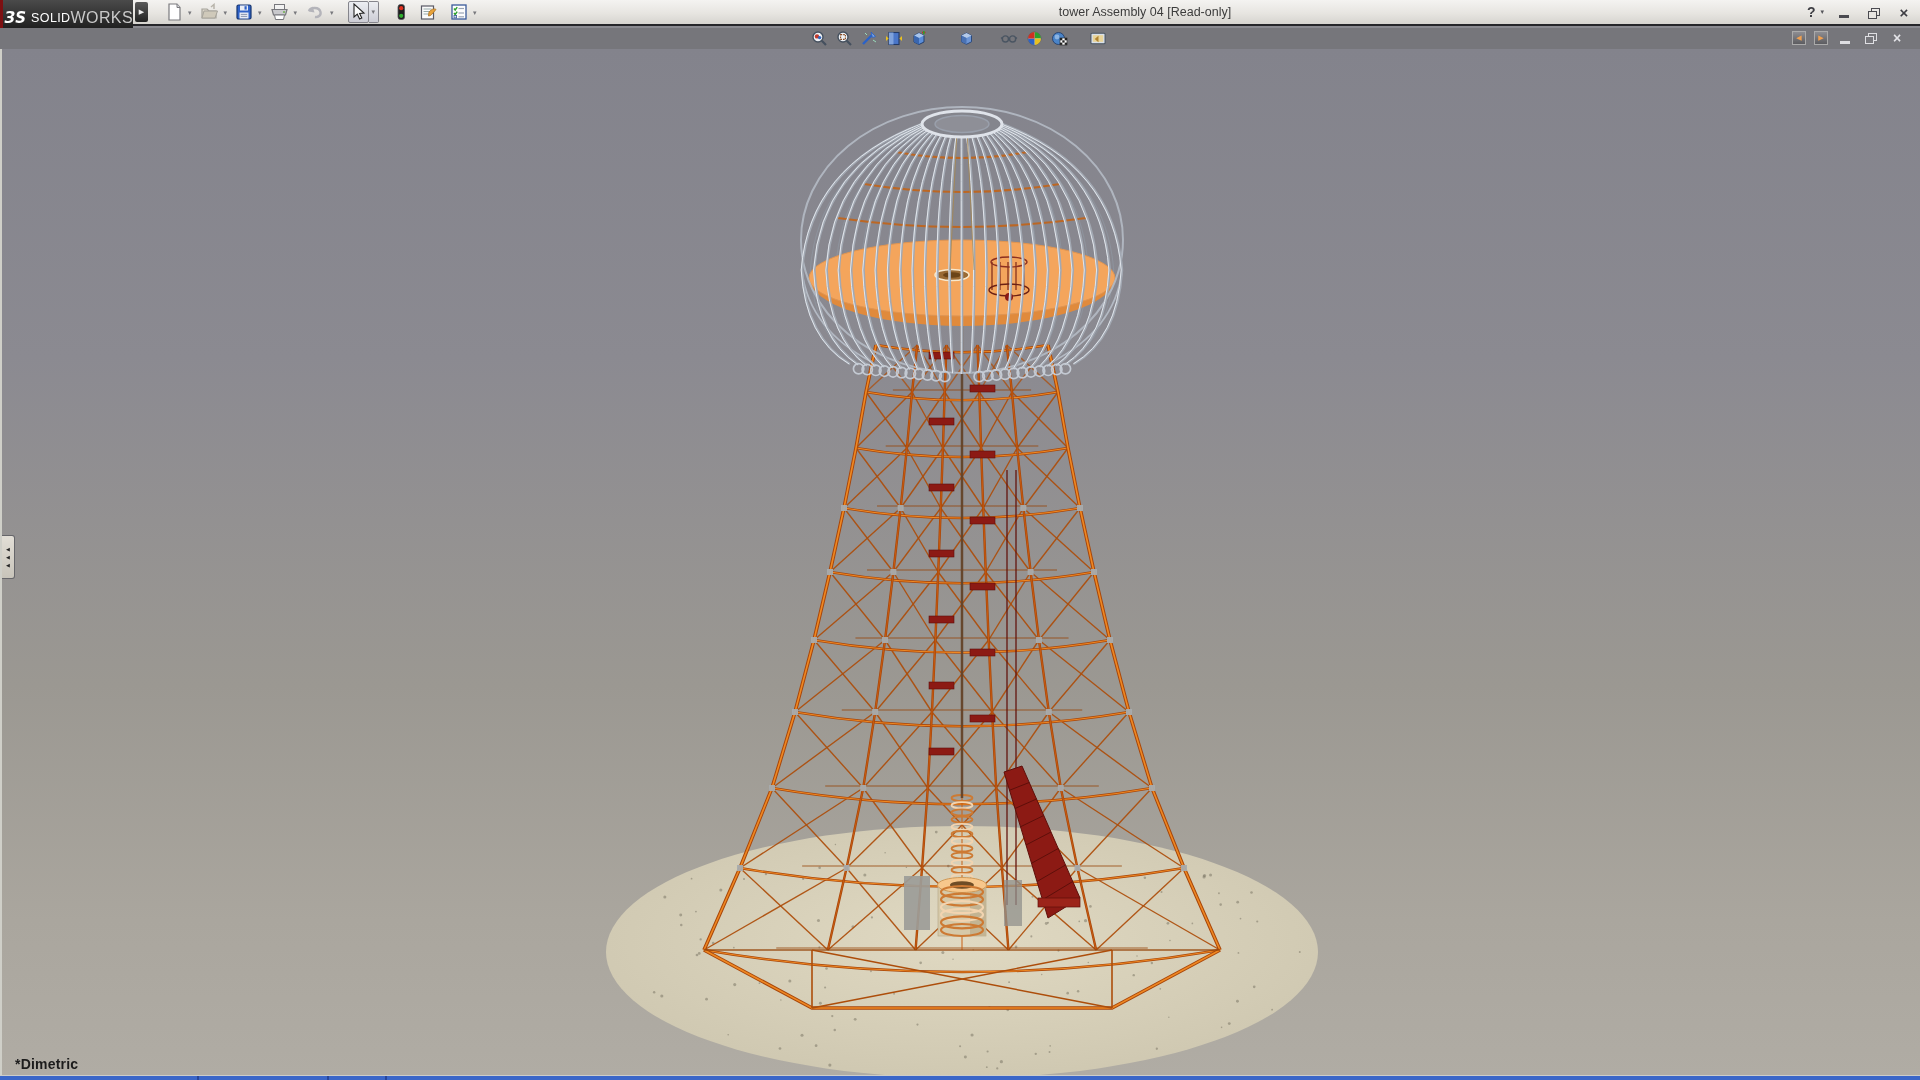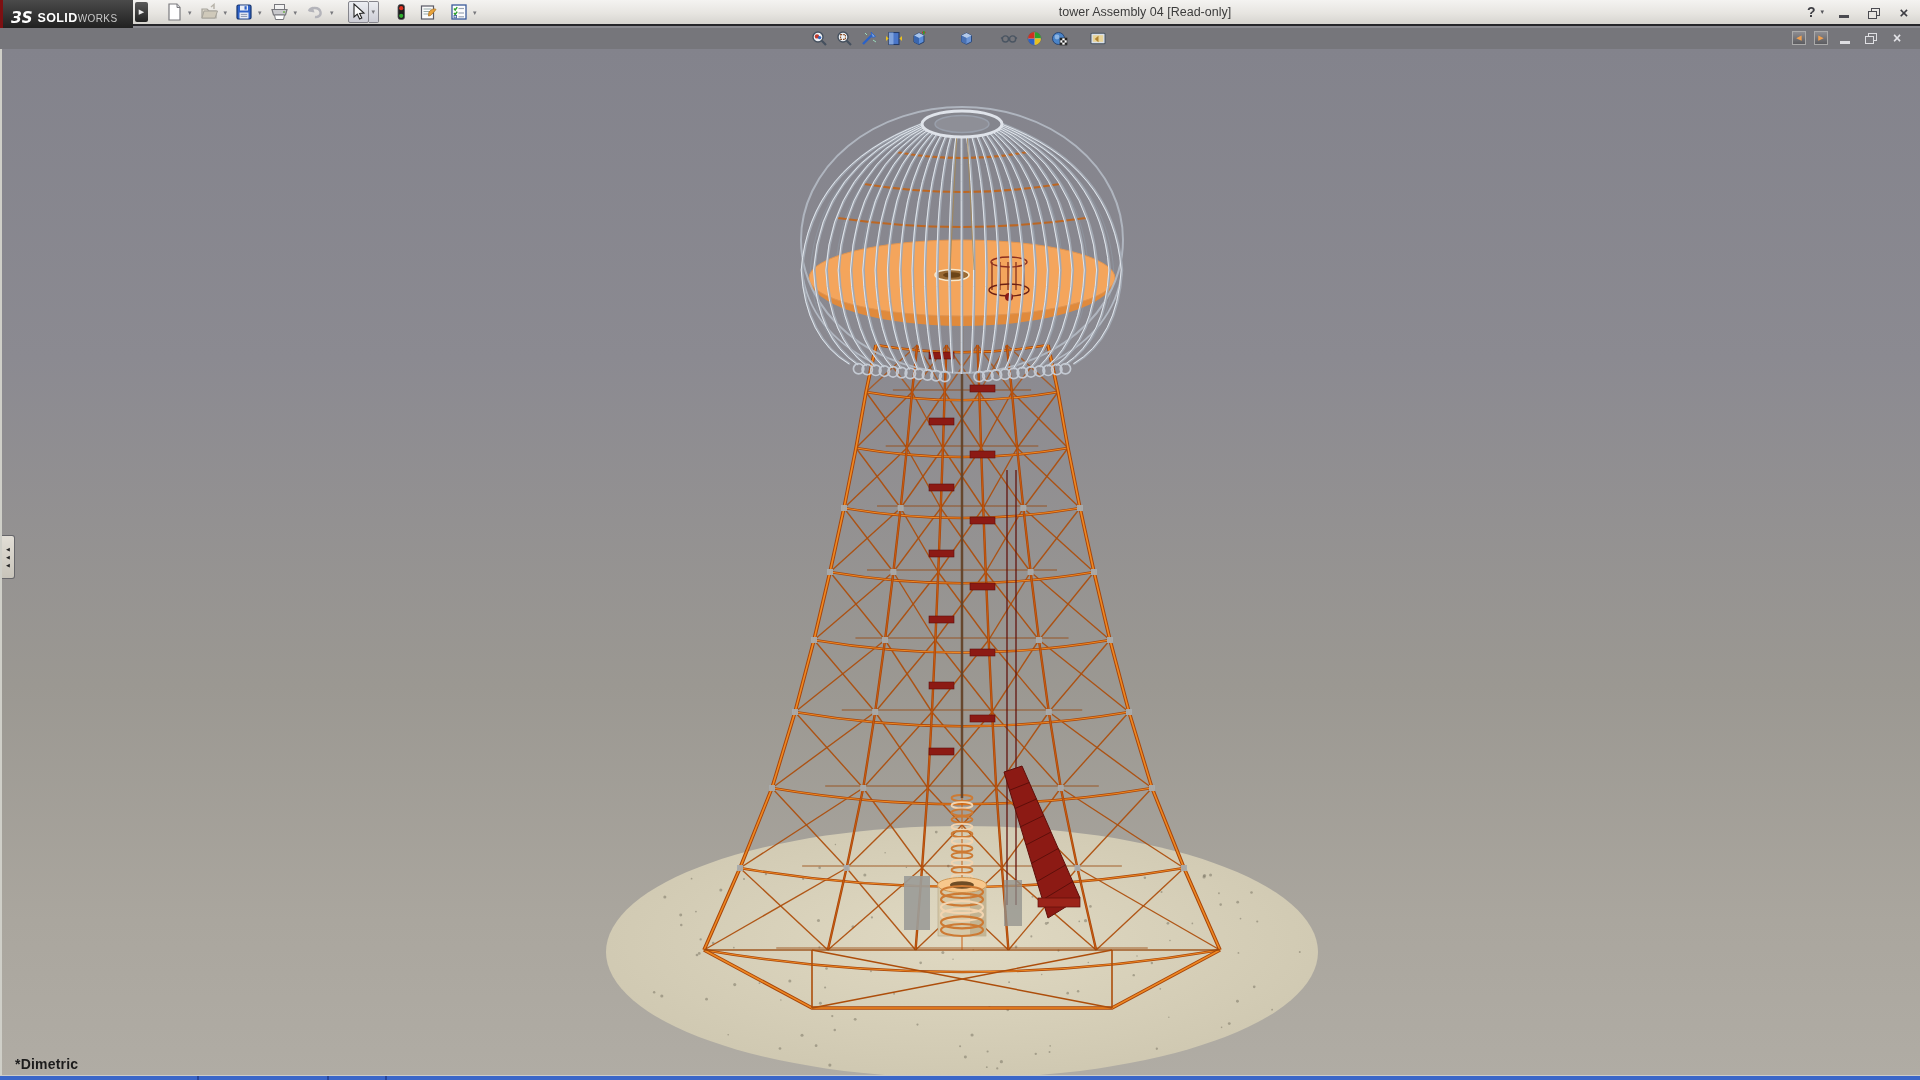--- a/index.html
+++ b/index.html
@@ -6,24 +6,24 @@
   html,body { width:1920px; height:1080px; overflow:hidden;
     font-family:"Liberation Sans","DejaVu Sans",sans-serif; }
   #app { position:relative; width:1920px; height:1080px; background:#8a8a90; }
 
   
   #titlebar { position:absolute; left:0; top:0; width:1920px; height:26px;
     background:linear-gradient(#f4f3f1,#e7e5e1 55%,#d6d4cf);
     border-bottom:2px solid #26262a; }
   #brand { position:absolute; left:0; top:0; width:133px; height:36px;
     background:linear-gradient(#4a4a4a,#151515); display:flex; align-items:center;
-    padding-left:8px; border-left:3px solid #7d1012; }
+    padding-left:8px; border-left:3px solid #7d1012;justify-content:flex-end; }
   #brand .z { color:#fff; font-size:15px; font-weight:bold; font-style:italic; margin-right:5px; font-family:"DejaVu Sans",sans-serif;}
-  #brand .b { color:#fff; font-size:12.5px; font-weight:bold; letter-spacing:.4px;}
-  #brand .l { color:#c9c9c9; font-size:10px; letter-spacing:.4px;}
+  #brand .b { color:#fff; font-size:12.5px; font-weight:normal; letter-spacing:.4px;}
+  #brand .l { color:#c9c9c9; font-size:16px; letter-spacing:.4px;}
   #brand-flyout { position:absolute; left:135px; top:2px; width:13px; height:20px;
     background:linear-gradient(#5a5a5a,#222); border-radius:2px; color:#eee;
     font-size:7px; display:flex; align-items:center; justify-content:center; cursor:pointer;}
   #maintools { position:absolute; left:164px; top:0; height:24px; display:flex; align-items:center; }
   .tool { display:flex; align-items:center; height:22px; padding:0 2px; }
   .tool svg { display:block; }
   .dd { font-size:7px; color:#77777c; margin:2px 6px 0 3px; }
   .tool.pressed { border:1px solid #85858c; background:linear-gradient(#eceef2,#ccccd4); border-radius:2px;}
   .ddbox { border:1px solid #85858c; border-left:none; height:22px; display:flex; align-items:center;
     padding:0 3px; background:linear-gradient(#eceef2,#ccccd4); border-radius:0 2px 2px 0;}

